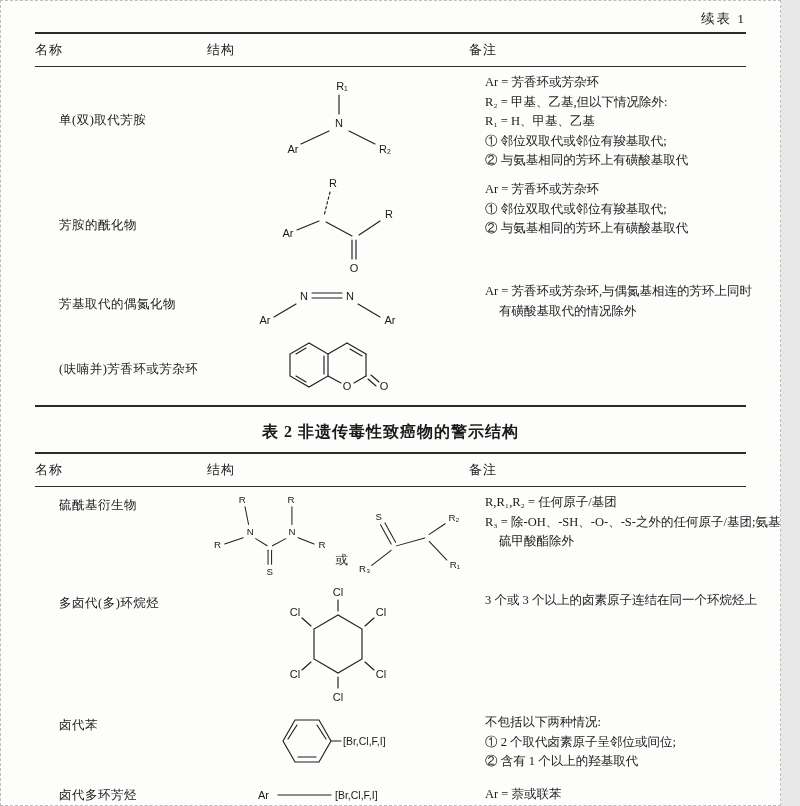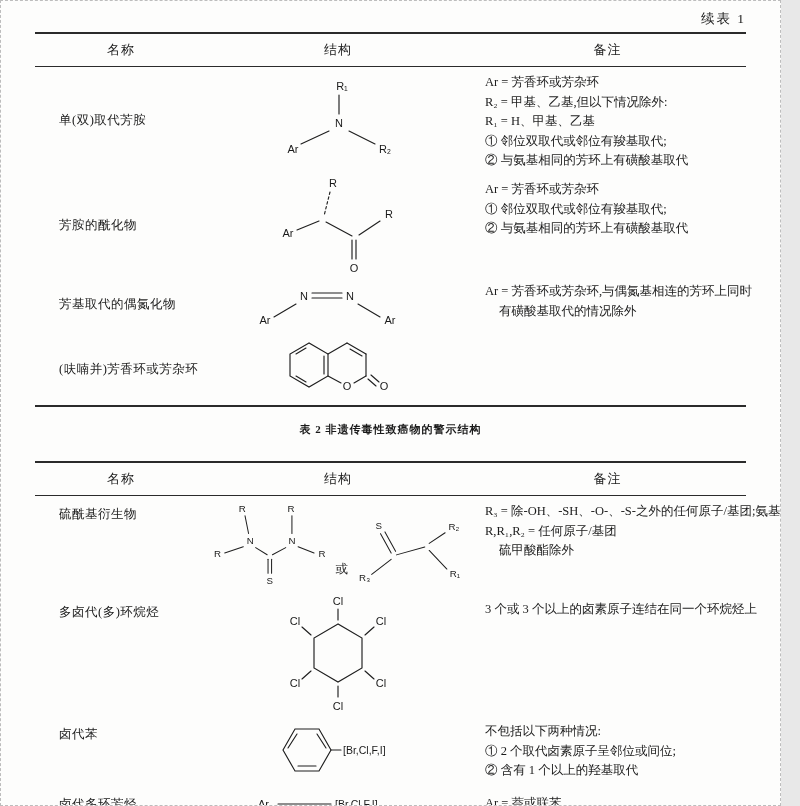--- a/index.html
+++ b/index.html
@@ -8,34 +8,34 @@
     border:1px dashed #bdbdbd;overflow:hidden;position:relative;
     font-family:"Liberation Serif","DejaVu Serif",serif;color:#1a1a1a;
   }
   .cont-label{ text-align:right; padding:9px 34px 4px 0; font-size:13.5px; letter-spacing:2px;}
   .tbl{ margin:0 34px; }
   .tbl-header{
     display:grid; grid-template-columns:172px 262px 1fr;
     border-top:2.2px solid #2b2b2b; border-bottom:1.4px solid #2b2b2b;
     padding:7px 0 7px 0; font-size:13px;
   }
-  .tbl-header .hcell{ text-align:center; letter-spacing:1px;}
+  .tbl-header .hcell{ letter-spacing:1px;}
   .tbl-footer{ border-bottom:2.4px solid #2b2b2b; }
   .row{ display:grid; grid-template-columns:172px 262px 1fr; }
   .cell-name{ padding-left:24px; font-size:12.5px; display:flex; align-items:center; letter-spacing:0.5px;}
   .row.name-top .cell-name{ align-items:flex-start; padding-top:10px;}
   .cell-structure{ display:flex; align-items:center; justify-content:center;}
   .cell-structure.bottom-align{ align-items:flex-end; }
   .cell-remarks{ padding:6px 4px 0 16px; font-size:12.5px; line-height:19.5px;}
   .row.remarks-center .cell-remarks{ display:flex; align-items:center; padding-top:0;}
   .rline{ white-space:nowrap; }
   .rline.indent{ padding-left:14px; }
   .h107{min-height:107px}.h92{min-height:92px}.h57{min-height:57px}.h60{min-height:60px}
   .h88{min-height:88px}.h100{min-height:100px}.h68{min-height:68px}.h40{min-height:40px}
-  .t2-title{ text-align:center; font-weight:bold; font-size:11px; margin:15px 0 24px 0; letter-spacing:1px;}
+  .t2-title{ text-align:center; font-weight:bold; font-size:16px; margin:15px 0 9px 0; letter-spacing:1px;}
   svg{ display:block; }
   svg line, svg path, svg polygon{ stroke:#1f1f1f; stroke-width:1.15; fill:none; stroke-linecap:round;}
   .atom{ font:11px "Liberation Sans","DejaVu Sans",sans-serif; fill:#1a1a1a; }
   .atom.small{ font-size:10.5px; }
   .or-label{ font-size:12.5px; margin:0 6px 16px 2px; }
 </style>
 </head>
 <body>
 
 <div class="page">
@@ -174,22 +174,22 @@
           <text class="atom" x="12" y="71" text-anchor="middle">R₃</text>
           <line x1="20" y1="63" x2="42" y2="46"></line>
           <line x1="48" y1="41" x2="80" y2="32"></line>
           <line x1="85" y1="28" x2="103" y2="16"></line>
           <text class="atom" x="113" y="13" text-anchor="middle">R₂</text>
           <line x1="85" y1="36" x2="105" y2="57"></line>
           <text class="atom" x="114" y="66" text-anchor="middle">R₁</text>
         </svg>
       </div>
       <div class="cell-remarks">
+        <div class="rline">R,R₁,R₂ = 任何原子/基团</div>
         <div class="rline">R₃ = 除-OH、-SH、-O-、-S-之外的任何原子/基团;氨基</div>
-        <div class="rline">R,R₁,R₂ = 任何原子/基团</div>
         <div class="rline indent">硫甲酸酯除外</div>
       </div>
     </div>
 
     <div class="row h100 name-top">
       <div class="cell-name">多卤代(多)环烷烃</div>
       <div class="cell-structure">
         <svg width="125" height="122" viewBox="0 0 125 122">
           <polygon points="62,30 38,44 38,74 62,88 86,74 86,44"></polygon>
           <line x1="62" y1="26" x2="62" y2="15"></line>

